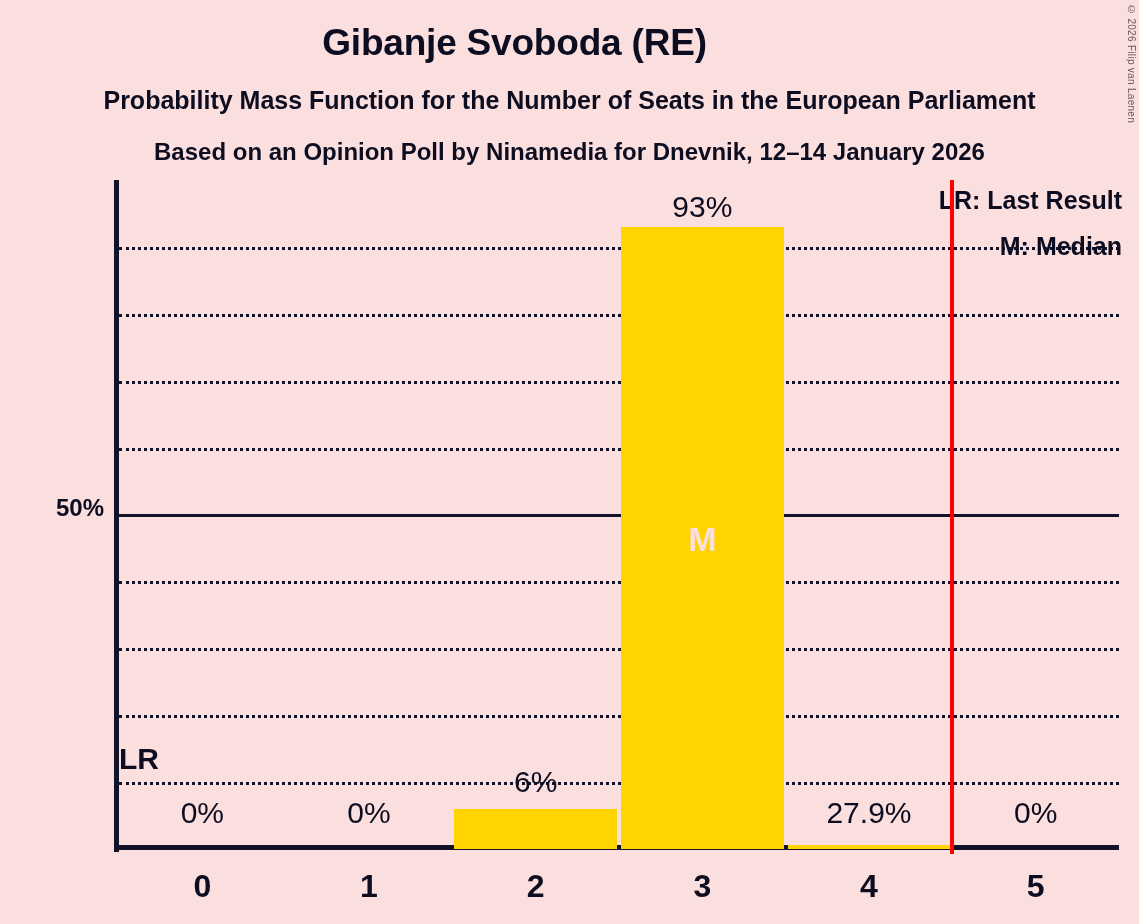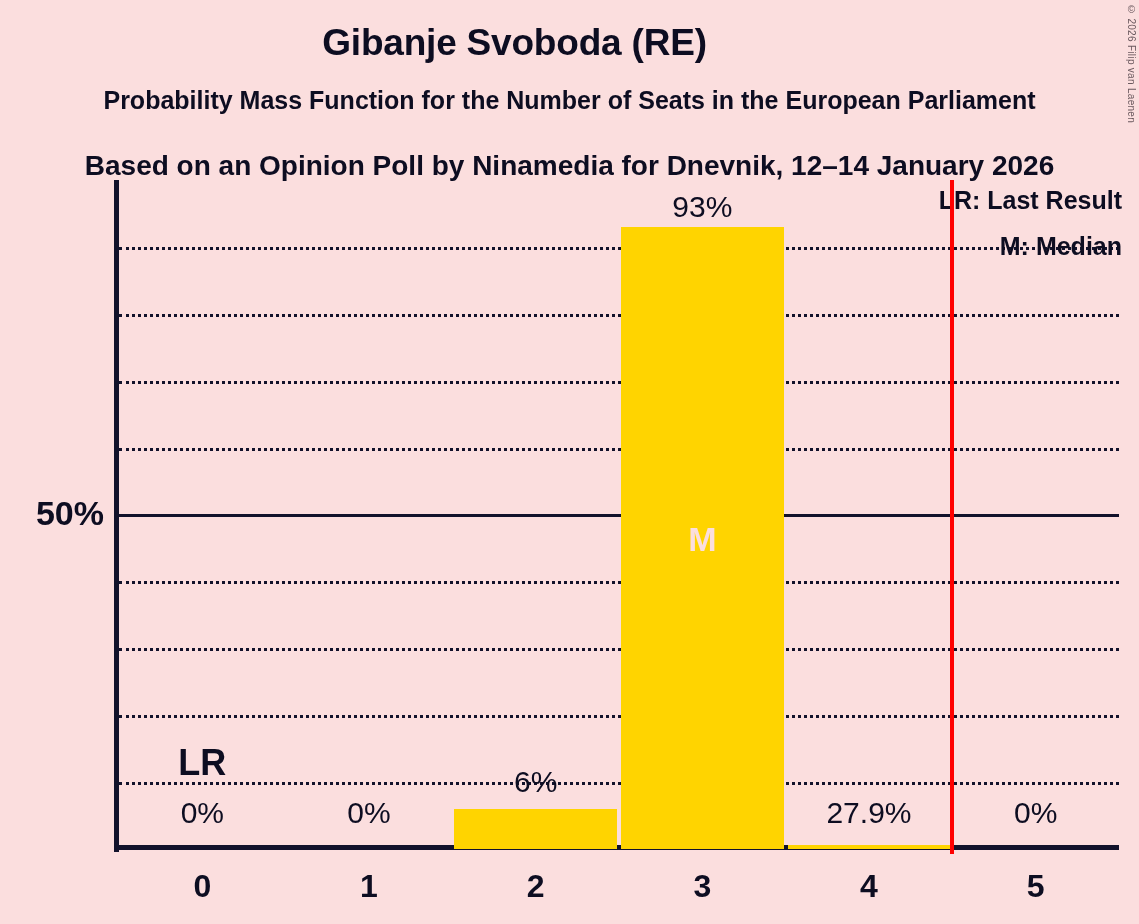--- a/index.html
+++ b/index.html
@@ -40,23 +40,22 @@
     text-align: center;
     font-size: 25px;
     font-weight: bold;
   }
   .subtitle2 {
     position: absolute;
     left: 0;
     top: 138px;
     width: 1139px;
     text-align: center;
-    font-size: 28px;
-    font-weight: bold;
-    margin-top: 12px;
+    font-size: 24px;
+    font-weight: bold;
   }
   .copyright {
     position: absolute;
     right: 2px;
     top: 4px;
     font-size: 10px;
     color: #6b5a5f;
     writing-mode: vertical-rl;
     text-orientation: mixed;
     letter-spacing: 0.3px;
@@ -96,21 +95,21 @@
     position: absolute;
     left: 0;
     width: 1000px;
     height: 3px;
     background: #12122b;
     border: 0;
   }
   .ylabel {
     position: absolute;
     right: 1035px;
-    font-size: 34px;
+    font-size: 24px;
     font-weight: bold;
     text-align: left;
     white-space: nowrap;
   }
   .bar {
     position: absolute;
     background: #ffd400;
   }
   .bar-value {
     position: absolute;
@@ -121,22 +120,22 @@
   }
   .median-marker {
     position: absolute;
     text-align: center;
     font-size: 34px;
     font-weight: bold;
     color: #fbdede;
   }
   .lr-marker {
     position: absolute;
-    text-align: center;
-    font-size: 36px;
+    text-align: left;
+    font-size: 30px;
     font-weight: bold;
   }
   .lr-line {
     position: absolute;
     width: 4px;
     background: #ff0000;
   }
   .xtick {
     position: absolute;
     top: 868px;

